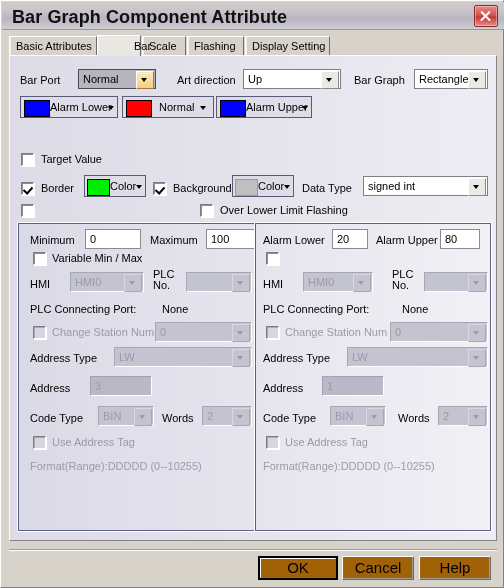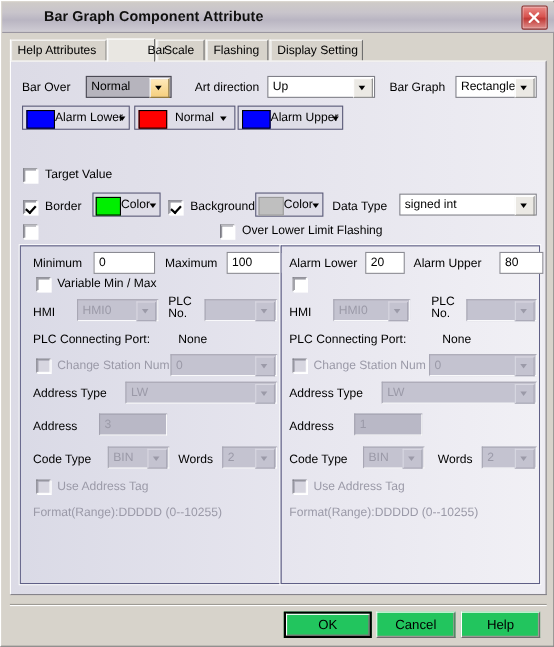--- a/index.html
+++ b/index.html
@@ -18,23 +18,22 @@
     background:#d7d3cb;
   }
   
   .titlebar{
     position:absolute;left:1px;top:1px;width:502px;height:27px;
     background:linear-gradient(to bottom,#cfcbc8 0%,#c8c4cb 35%,#b9b5c2 60%,#cfccd4 100%);
     border-bottom:1px solid #9a96a0;
   }
   .title-text{
     position:absolute;left:10px;top:5px;
-    font-size:13px;font-weight:bold;color:#10100f;
+    font-size:18px;font-weight:bold;color:#10100f;
     letter-spacing:.1px;
-    margin-left:28px;
   }
   .close-btn{
     position:absolute;right:6px;top:3px;width:22px;height:20px;
     background:linear-gradient(to bottom,#e98b88,#d85450 45%,#c13a37 55%,#e0908d);
     border:1px solid #8c2c2a;border-radius:2px;
     box-shadow:inset 0 0 0 1px rgba(255,255,255,.35);
     cursor:pointer;
   }
   .close-btn::before,.close-btn::after{
     content:"";position:absolute;left:4px;top:9px;width:13px;height:2.4px;
@@ -144,24 +143,24 @@
     position:absolute;box-sizing:border-box;
     border:1px solid #5f5f86;
     background:linear-gradient(to right,#dadae6,#e6e5ee);
     box-shadow:0 0 0 1px #ffffff;
   }
   .group.right{background:linear-gradient(to right,#e6e5ee,#f1f0f5);}
 
   
   .btn{
     position:absolute;box-sizing:border-box;height:24px;
-    background:#22c55e;
+    background:#a16207;
     border:1px solid #ffffff;border-right-color:#6c6c6c;border-bottom-color:#6c6c6c;
     box-shadow:inset -1px -1px 0 #9f9c96;
-    font-size:12px;color:#000;line-height:22px;text-align:center;cursor:pointer;
+    font-size:15px;color:#000;line-height:22px;text-align:center;cursor:pointer;
   }
   .btn.default{border:2px solid #000;line-height:20px;}
   .btn.default .inner{
     position:absolute;left:0;top:0;right:0;bottom:0;
     border:1px solid #ffffff;border-right-color:#6c6c6c;border-bottom-color:#6c6c6c;
     line-height:18px;
   }
   .dim{color:#9b9aa8;}
   .sep{position:absolute;background:#b7b4ad;}
 </style>
@@ -169,31 +168,31 @@
 <body>
 
 <div class="window">
 
   <div class="titlebar">
     <div class="title-text">Bar Graph Component Attribute</div>
     <div class="close-btn"></div>
   </div>
 
   <div class="tabstrip">
-    <div class="tab" style="left:0px;width:88px;">Help Attributes</div>
+    <div class="tab" style="left:0px;width:88px;">Basic Attributes</div>
     <div class="tab active" style="left:88px;width:44px;padding-left:36px;">Bar</div>
     <div class="tab" style="left:133px;width:44px;">Scale</div>
     <div class="tab" style="left:178px;width:57px;">Flashing</div>
     <div class="tab" style="left:236px;width:85px;">Display Setting</div>
   </div>
 
   <div class="tabpage">
     <div class="pagefill"></div>
 
-    <div class="lbl" style="left:10px;top:18px;">Bar Over</div>
+    <div class="lbl" style="left:10px;top:18px;">Bar Port</div>
     <div class="combo sel" style="left:68px;top:13px;width:78px;">
       <span class="val">Normal</span>
       <span class="arrow"></span>
     </div>
 
     <div class="lbl" style="left:167px;top:18px;">Art direction</div>
     <div class="combo" style="left:233px;top:13px;width:98px;">
       <span class="val">Up</span>
       <span class="arrow"></span>
     </div>
@@ -306,21 +305,21 @@
     <div class="cb dis" style="left:23px;top:380px;"></div>
     <div class="lbl dim" style="left:42px;top:380px;">Use Address Tag</div>
 
     <div class="lbl dim" style="left:20px;top:404px;">Format(Range):DDDDD (0--10255)</div>
 
     <div class="group right" style="left:245px;top:167px;width:236px;height:308px;"></div>
 
     <div class="lbl" style="left:253px;top:178px;">Alarm Lower</div>
     <div class="txt" style="left:322px;top:173px;width:36px;">20</div>
     <div class="lbl" style="left:366px;top:178px;">Alarm Upper</div>
-    <div class="txt" style="left:444px;top:173px;width:40px;">80</div>
+    <div class="txt" style="left:430px;top:173px;width:40px;">80</div>
 
     <div class="cb" style="left:256px;top:196px;"></div>
 
     <div class="lbl" style="left:253px;top:222px;">HMI</div>
     <div class="combo dis" style="left:293px;top:216px;width:70px;">
       <span class="val">HMI0</span>
       <span class="arrow"></span>
     </div>
     <div class="lbl" style="left:382px;top:213px;line-height:11px;width:30px;white-space:normal;">PLC No.</div>
     <div class="combo dis" style="left:414px;top:216px;width:64px;">

